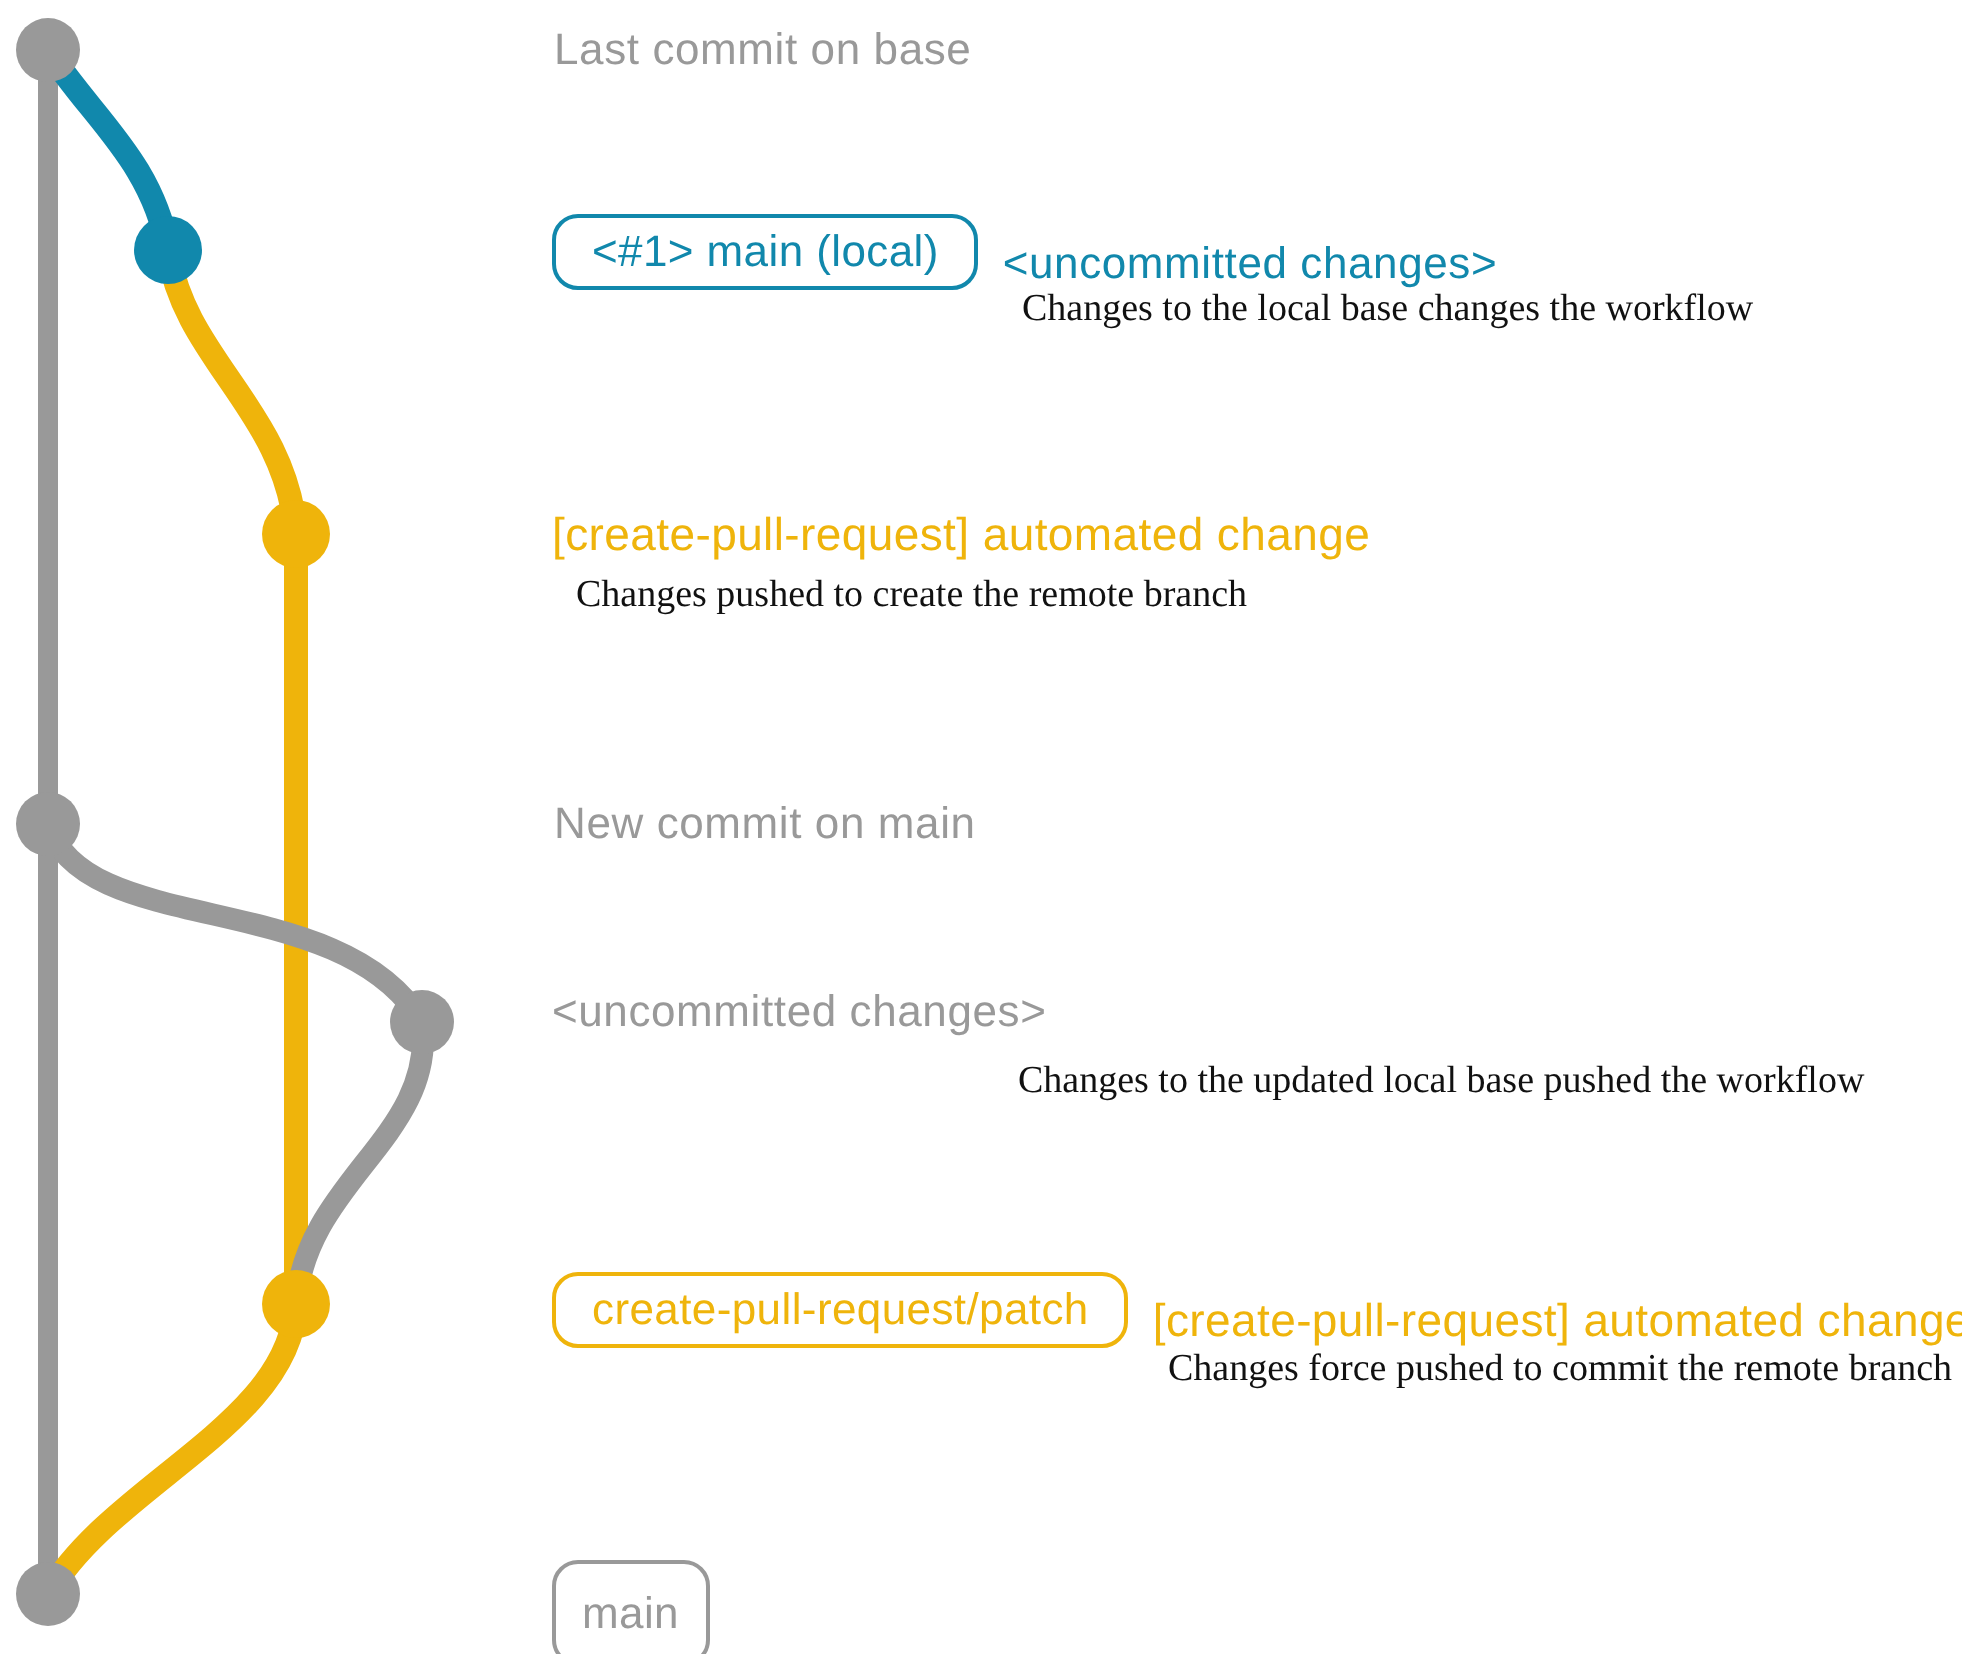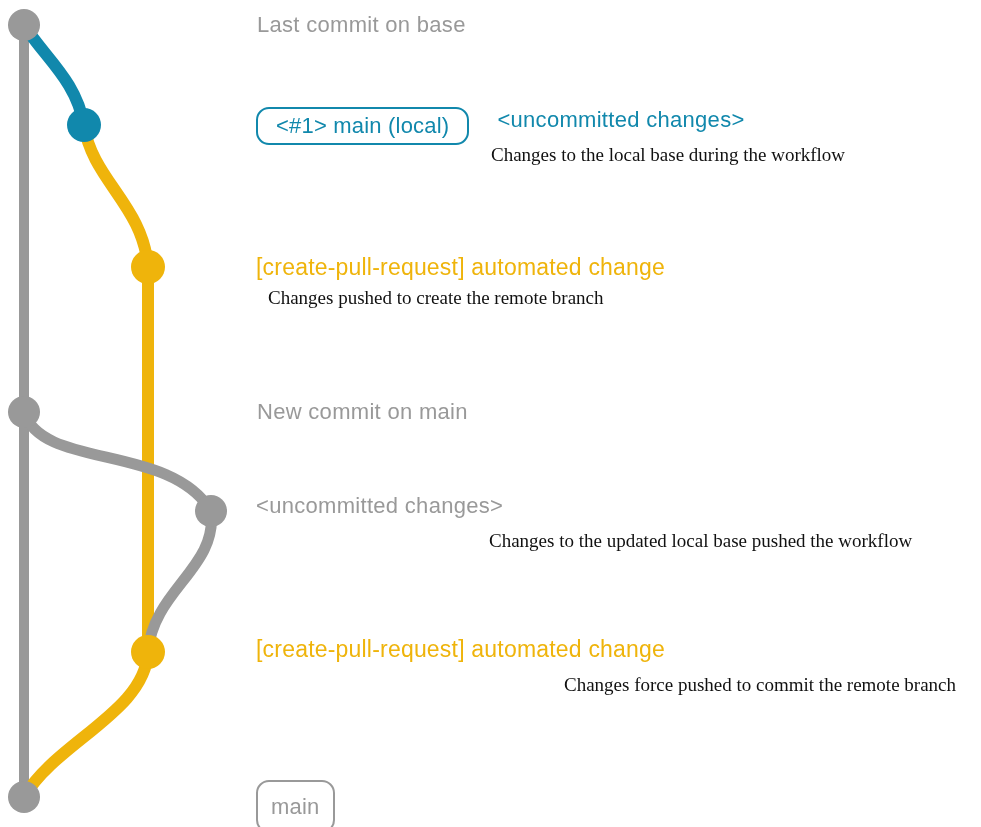--- a/index.html
+++ b/index.html
@@ -10,27 +10,27 @@
     --bg: #ffffff;
   }
   html, body { margin: 0; padding: 0; }
   body {
     width: 981px; height: 827px;
     background: var(--bg);
     font-family: "Liberation Sans", sans-serif;
     position: relative;
     overflow: hidden;
   }
-  .abs { position: absolute; white-space: nowrap; }
+  .abs { position: absolute; white-space: nowrap; margin-left: 20px; }
   .title {
     font-size: 22px;
     color: var(--gray);
     letter-spacing: 0.3px;
   }
-  .row { display: flex; align-items: flex-start; gap: 28px; }
+  .row { display: flex; align-items: flex-end; gap: 12px; }
   .badge {
     display: inline-flex;
     align-items: center;
     justify-content: center;
     box-sizing: border-box;
     height: 38px;
     padding: 0 18px;
     border: 2px solid;
     border-radius: 13px;
     font-size: 22px;
@@ -85,32 +85,33 @@
     <circle cx="24" cy="797" r="16" class="dot-gray"></circle>
   </svg>
 </div>
 
 <div class="abs title" style="left:257px; top:12px;">Last commit on base</div>
 
 <div class="abs row" style="left:256px; top:107px;">
   <span class="badge teal">&lt;#1&gt; main (local)</span>
   <span class="status teal">&lt;uncommitted changes&gt;</span>
 </div>
-<div class="abs note" style="left:491px; top:144px;">Changes to the local base during the workflow</div>
+<div class="abs note" style="left:491px; top:144px;">Changes to the local base changes the workflow</div>
 
 <div class="abs label yellow" style="left:256px; top:254px;">[create-pull-request] automated change</div>
 <div class="abs note" style="left:268px; top:287px;">Changes pushed to create the remote branch</div>
 
 <div class="abs title" style="left:257px; top:399px;">New commit on main</div>
 
 <div class="abs row" style="left:256px; top:493px;">
   <span class="status gray">&lt;uncommitted changes&gt;</span>
 </div>
 <div class="abs note" style="left:489px; top:530px;">Changes to the updated local base pushed the workflow</div>
 
 <div class="abs row" style="left:256px; top:636px;">
+  <span class="badge yellow">create-pull-request/patch</span>
   <span class="label yellow">[create-pull-request] automated change</span>
 </div>
 <div class="abs note" style="left:564px; top:674px;">Changes force pushed to commit the remote branch</div>
 
 <div class="abs row" style="left:256px; top:780px;">
   <span class="badge gray small">main</span>
 </div>
 
 </body></html>

